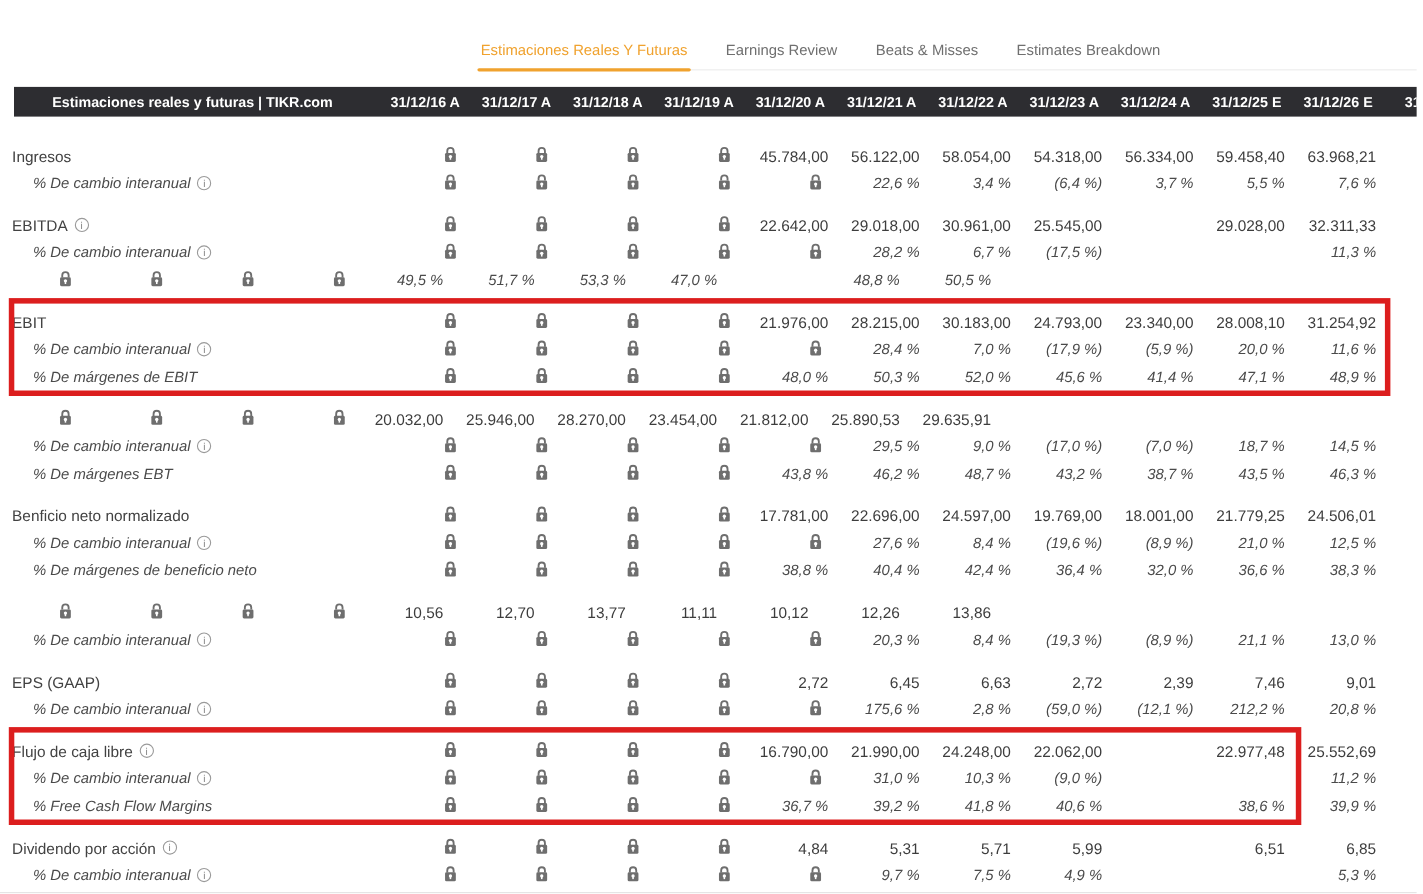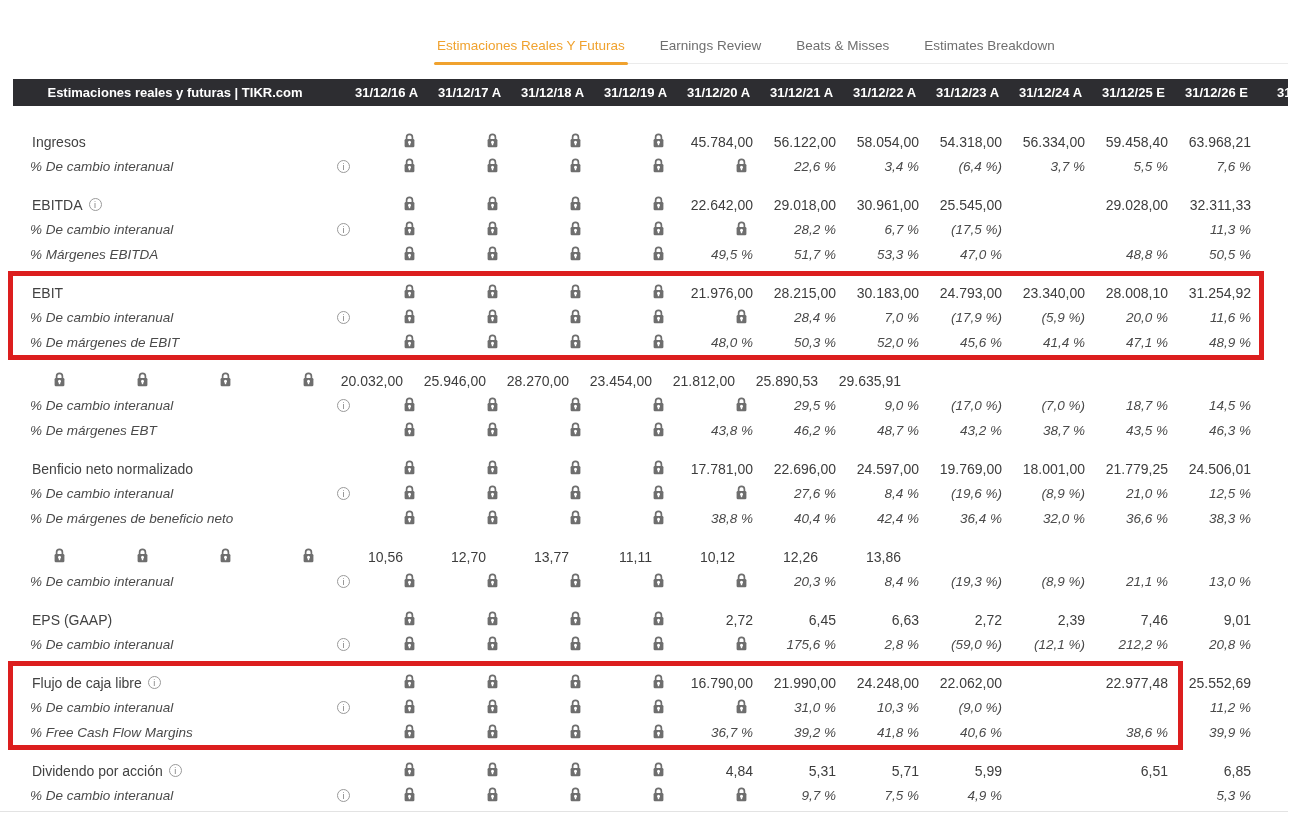--- a/index.html
+++ b/index.html
@@ -31,24 +31,24 @@
     width:83px; flex:none; text-align:center; padding-right:10px; box-sizing:border-box;
     color:#fff; font-weight:bold; font-size:13px; white-space:nowrap;
   }
   .h-stub { flex:1; color:#fff; font-weight:bold; font-size:13px; white-space:nowrap; overflow:hidden; padding-left:14px; box-sizing:border-box; }
   
   .sections { padding-top:23px; }
   .section { position:relative; }
   .section + .section { margin-top:13px; }
   .row { display:flex; height:25px; align-items:center; }
   .cell-label {
-    width:350px; flex:none; box-sizing:border-box; padding-left:32px;
+    width:350px; flex:none; box-sizing:border-box; padding-left:11px;
     font-size:14px; color:#424242; display:flex; align-items:center; gap:6px; white-space:nowrap;
   }
-  .row.pct .cell-label { padding-left:30px; font-style:italic; font-size:13.5px; color:#4a4a4a;justify-content:space-between; }
+  .row.pct .cell-label { padding-left:30px; font-style:italic; font-size:13.5px; color:#4a4a4a; }
   .cell {
     width:83px; flex:none; box-sizing:border-box; text-align:right; padding-right:12px;
     font-size:14px; color:#3d3d3d; white-space:nowrap;
   }
   .row.pct .cell { font-style:italic; font-size:13.5px; color:#4a4a4a; }
   .cell.neg { color:#E0584C; }
   .stub { flex:1; }
   .lock { display:inline-block; margin-right:5px; line-height:0; }
   .info {
     display:inline-flex; align-items:center; justify-content:center;
@@ -253,23 +253,20 @@
               </svg></span></div>
           <div class="cell">28,2 %</div>
           <div class="cell">6,7 %</div>
           <div class="cell neg">(17,5 %)</div>
           <div class="cell"></div>
           <div class="cell"></div>
           <div class="cell">11,3 %</div>
           <div class="stub"></div>
         </div>
         <div class="row pct">
-          <div class="cell-label">
-            <span>% Márgenes EBITDA</span>
-          </div>
           <div class="cell"><span class="lock"><svg width="13" height="15" viewBox="0 0 13 15">
                 <path d="M3.6 6.2 V4.3 a2.9 2.9 0 0 1 5.8 0 V6.2" fill="none" stroke="#6e6e6e" stroke-width="1.7"></path>
                 <rect x="1.6" y="6" width="9.8" height="8.2" rx="1.3" fill="#6e6e6e"></rect>
                 <circle cx="6.5" cy="9.3" r="1.5" fill="#fff"></circle>
                 <rect x="5.8" y="9.8" width="1.4" height="2.4" fill="#fff"></rect>
               </svg></span></div>
           <div class="cell"><span class="lock"><svg width="13" height="15" viewBox="0 0 13 15">
                 <path d="M3.6 6.2 V4.3 a2.9 2.9 0 0 1 5.8 0 V6.2" fill="none" stroke="#6e6e6e" stroke-width="1.7"></path>
                 <rect x="1.6" y="6" width="9.8" height="8.2" rx="1.3" fill="#6e6e6e"></rect>
                 <circle cx="6.5" cy="9.3" r="1.5" fill="#fff"></circle>

